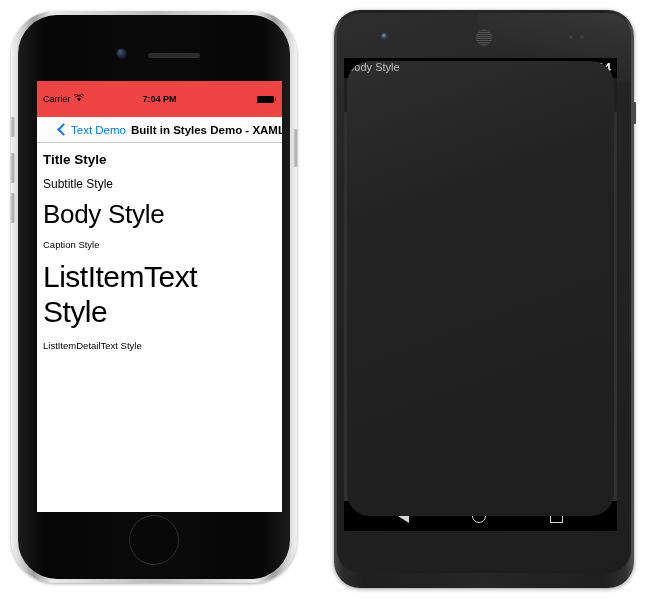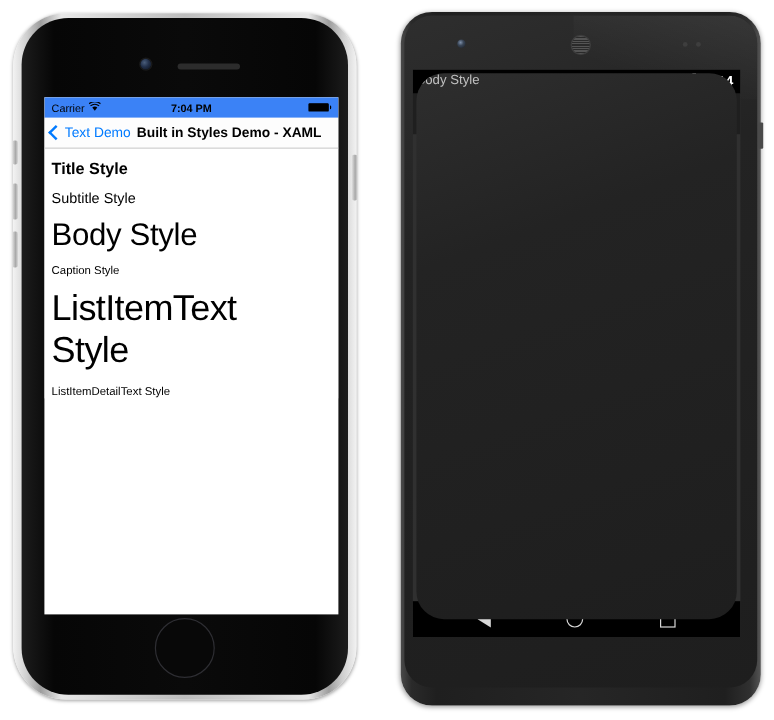--- a/index.html
+++ b/index.html
@@ -84,27 +84,27 @@
     top: 70px;
     width: 245px;
     height: 431px;
     background: #ffffff;
     overflow: hidden;
   }
 
   
   .ios-status {
     height: 17px;
-    background: #3b82f6;
+    background: #ef4444;
     display: flex;
     align-items: center;
     position: relative;
     font-size: 9px;
     color: #000;
-    padding: 8px 6px;
+    padding: 18px 6px;
     box-sizing: border-box;
   }
   .ios-status-left {
     display: flex;
     align-items: center;
     gap: 3px;
   }
   .ios-carrier { font-size: 9px; letter-spacing: 0px; }
   .ios-wifi { font-size: 9px; line-height: 1; }
   .ios-time {
@@ -134,21 +134,21 @@
     border-radius: 0 1px 1px 0;
   }
 
   
   .ios-navbar {
     height: 26px;
     background: #fdfdfd;
     border-bottom: 1px solid #c9c9c9;
     display: flex;
     align-items: center;
-    padding-left: 3px;
+    padding-left: 20px;
     box-sizing: border-box;
   }
   .ios-back {
     display: flex;
     align-items: center;
     color: #007aff;
     font-size: 11.5px;
     cursor: pointer;
     white-space: nowrap;
   }

